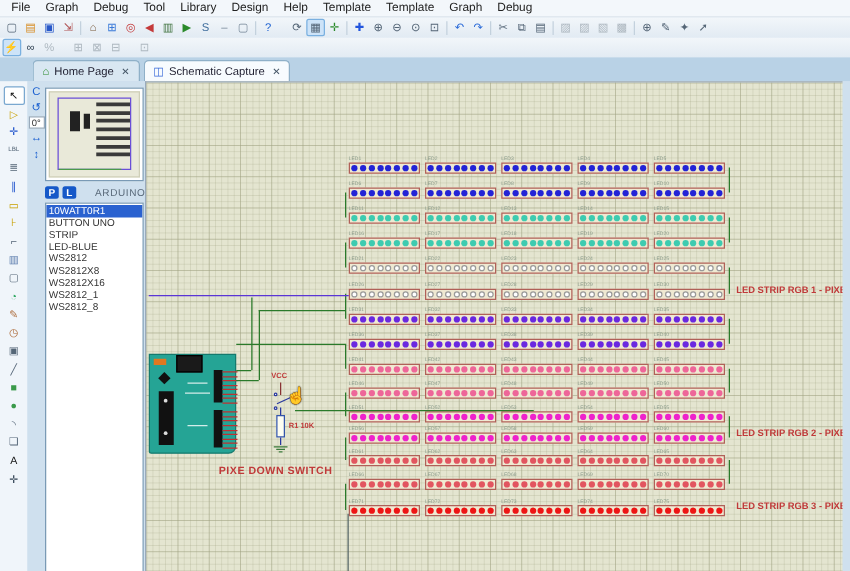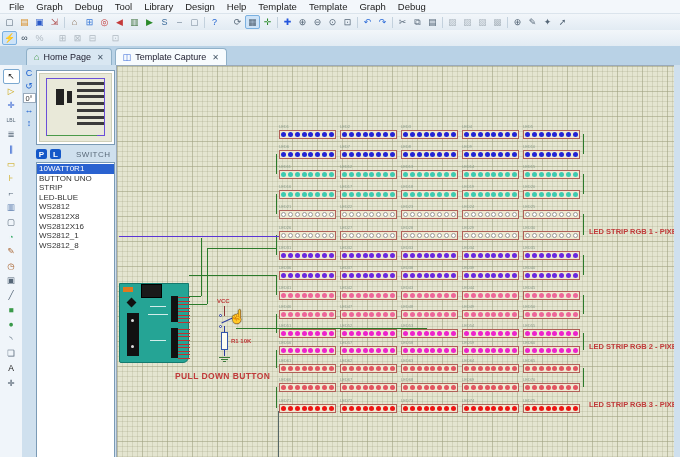--- a/index.html
+++ b/index.html
@@ -162,21 +162,21 @@
     <div class="tbtn disabled" style="color: rgb(136, 136, 153);">⊡</div>
   </div>
 <div class="tabbar" id="tabbar">
     <div class="tab">
       <div class="ticon" style="color: rgb(42, 138, 42);">⌂</div>
       <div class="tlabel">Home Page</div>
       <div class="tclose">✕</div>
     </div>
     <div class="tab active">
       <div class="ticon" style="color: rgb(58, 106, 216);">◫</div>
-      <div class="tlabel">Template Capture</div>
+      <div class="tlabel">Schematic Capture</div>
       <div class="tclose">✕</div>
     </div>
   </div>
 
 <div class="main">
   <div class="modebar" id="modebar">
       <div class="micon selected" style="color: rgb(17, 17, 17);">↖</div>
       <div class="micon" style="color: rgb(200, 160, 0);">▷</div>
       <div class="micon" style="color: rgb(34, 85, 204);">✛</div>
       <div class="micon" style="color: rgb(85, 102, 119); font-size: 5px;">LBL</div>
@@ -221,21 +221,21 @@
         <div class="ovbar" style="top:52%;"></div>
         <div class="ovbar" style="top:62%;"></div>
         <div class="ovbar" style="top:72%;"></div>
         <div class="ovgreen"></div>
       </div>
     </div>
 
     <div class="plrow">
       <div class="plbtn">P</div>
       <div class="plbtn">L</div>
-      <div class="devhdr">SWITCH</div>
+      <div class="devhdr">ARDUINO</div>
     </div>
     <div class="devlist" id="devlist">
         <div class="dev selected">10WATT0R1</div>
         <div class="dev">BUTTON UNO</div>
         <div class="dev">STRIP</div>
         <div class="dev">LED-BLUE</div>
         <div class="dev">WS2812</div>
         <div class="dev">WS2812X8</div>
         <div class="dev">WS2812X16</div>
         <div class="dev">WS2812_1</div>
@@ -291,21 +291,21 @@
     <div class="hand" style="left:112px;top:243px;">☝</div>
     <div class="resistor" style="left:104px;top:266px;"></div>
     <div class="vline" style="left:107px;top:260px;height:6px;"></div>
     <div class="vline" style="left:107px;top:284px;height:6px;"></div>
     <div class="annot lbl-small" style="left:114px;top:272px;">R1 10K</div>
     <div class="gnd">
       <i style="left:102px;top:291px;width:11px;"></i>
       <i style="left:104px;top:293px;width:7px;"></i>
       <i style="left:106px;top:295px;width:3px;"></i>
     </div>
-    <div class="annot lbl-switch" style="left:58px;top:305px;">PULL DOWN BUTTON</div>
+    <div class="annot lbl-switch" style="left:58px;top:305px;">PIXE DOWN SWITCH</div>
 
     <div class="annot lbl-strip" style="left:472px;top:161px;">LED STRIP RGB 1 - PIXE</div>
     <div class="annot lbl-strip" style="left:472px;top:276px;">LED STRIP RGB 2 - PIXE</div>
     <div class="annot lbl-strip" style="left:472px;top:334px;">LED STRIP RGB 3 - PIXE</div>
   <div class="seg" style="left: 162px; top: 64px;">
         <div class="dot" style="background: rgb(35, 35, 214);"></div>
         <div class="dot" style="background: rgb(35, 35, 214);"></div>
         <div class="dot" style="background: rgb(35, 35, 214);"></div>
         <div class="dot" style="background: rgb(35, 35, 214);"></div>
         <div class="dot" style="background: rgb(35, 35, 214);"></div>

